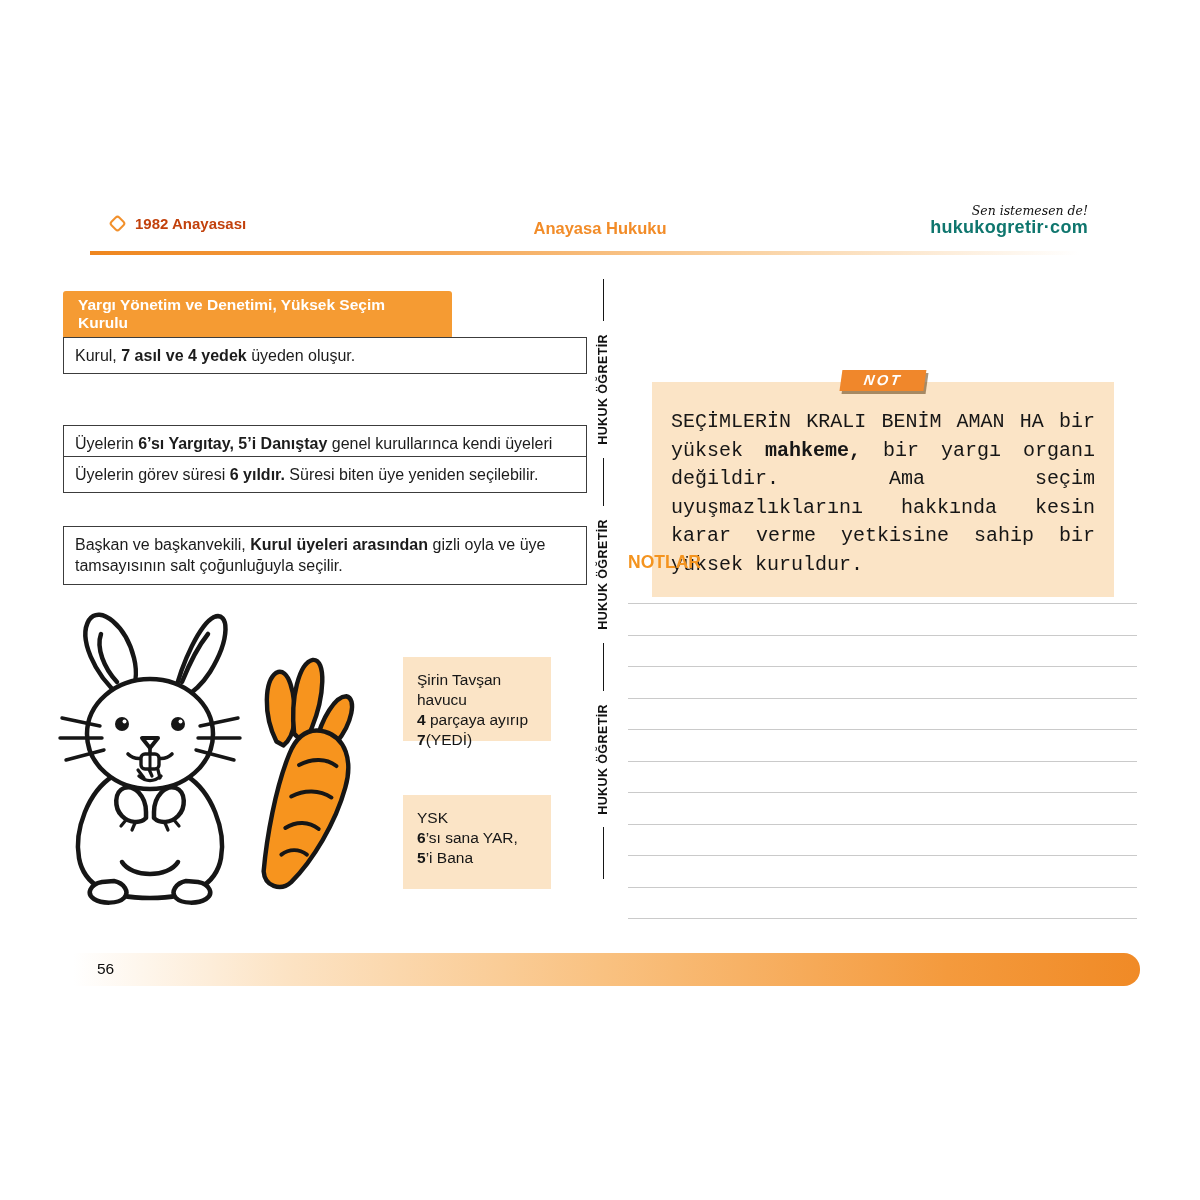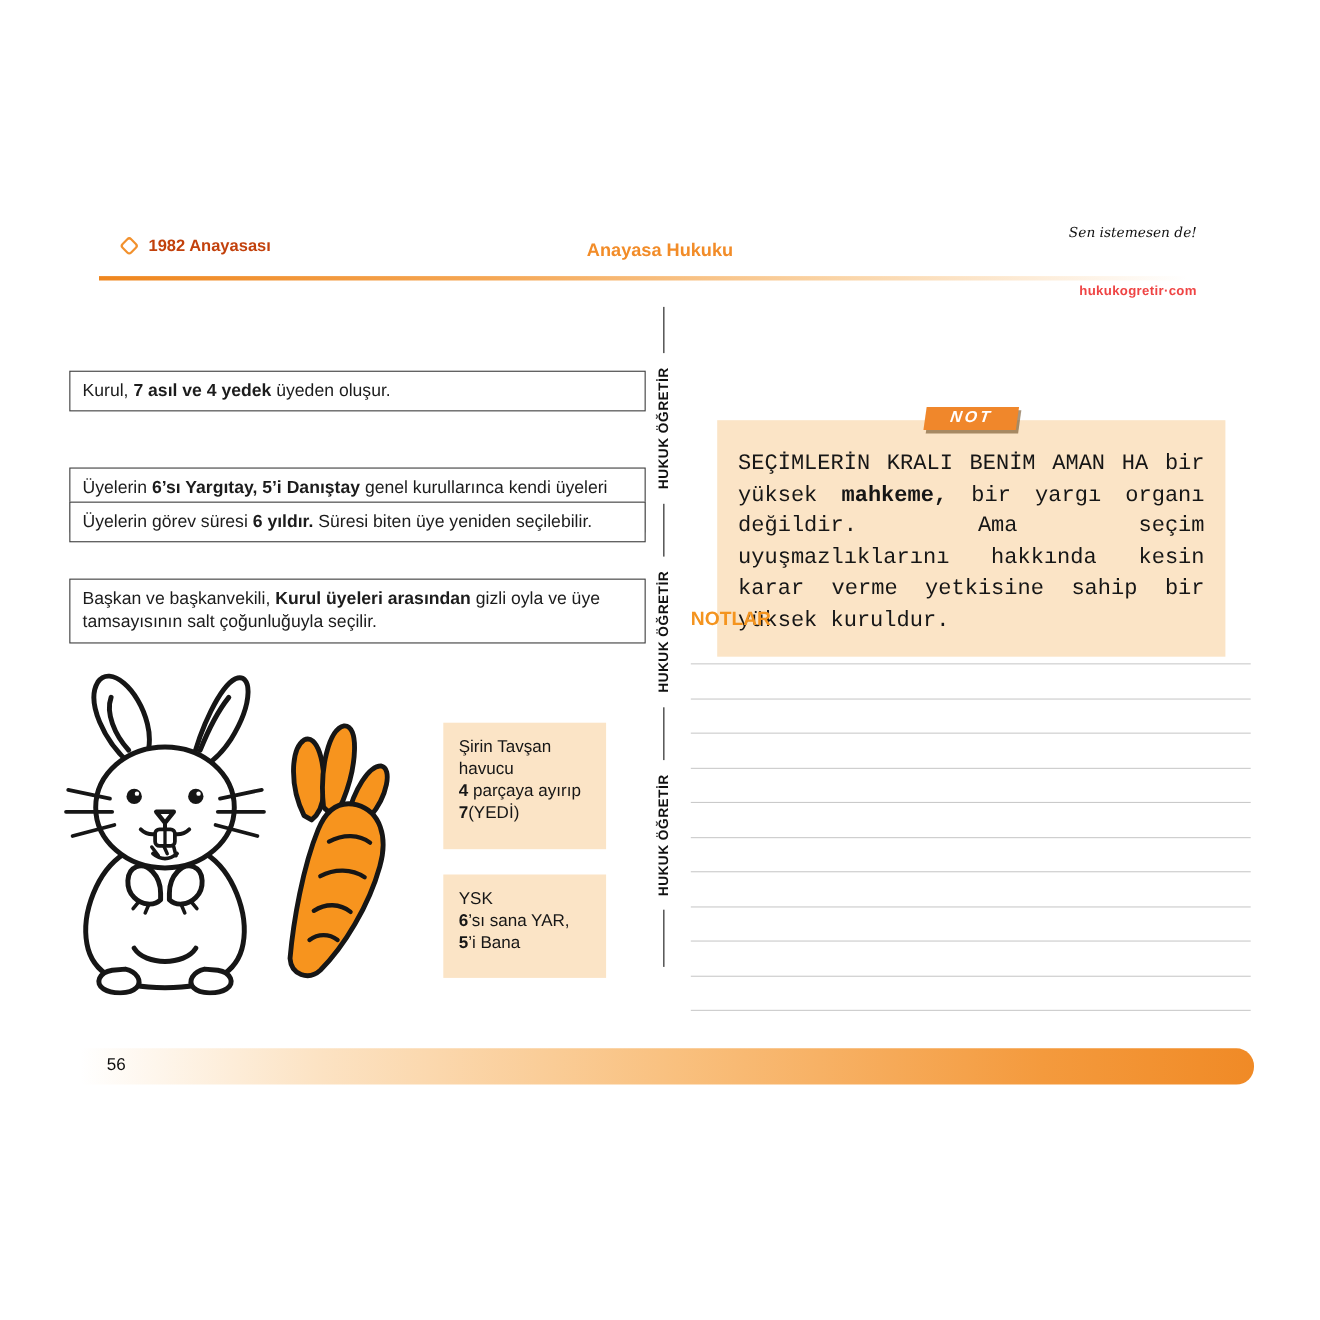--- a/index.html
+++ b/index.html
@@ -13,39 +13,39 @@
     overflow: hidden;
   }
   b { font-weight: bold; }
 
   
   .breadcrumb { position: absolute; left: 111px; top: 215px; display: flex; align-items: center; gap: 11px; font-size: 15px; color: #c2410c; font-weight: bold; }
   .diamond { width: 13px; height: 13px; border: 2.6px solid #F2912D; border-radius: 3.5px; transform: rotate(45deg); background: #fff; flex: none; }
   .page-title { position: absolute; left: 0; right: 0; top: 219px; text-align: center; color: #F28C28; font-weight: bold; font-size: 16.5px; }
   .brand { position: absolute; right: 112px; top: 204px; text-align: right; line-height: 1.1; }
   .brand-script { font-family: "DejaVu Serif", serif; font-style: italic; font-size: 12.5px; color: #111; }
-  .brand-name { font-weight: bold; font-size: 12px; letter-spacing: 0.3px; color: #ef4444; margin-top: 40px; }
+  .brand-name { font-weight: bold; font-size: 18px; letter-spacing: 0.3px; color: #0f766e; }
   .header-rule { position: absolute; left: 90px; top: 251px; width: 1020px; height: 3.5px;
     background: linear-gradient(to right, #EF861E, #F5A755 35%, #FAD3A4 65%, rgba(255,255,255,0) 97%); }
 
   
   .section-title { position: absolute; left: 63px; top: 291px; width: 389px; background: #F59B33; color: #fff;
     font-weight: bold; font-size: 15.5px; padding: 5px 15px 7px; border-radius: 3px; }
   .info-box { position: absolute; left: 63px; width: 524px; border: 1.4px solid #3c3c3c; background: #fff;
     padding: 7px 11px; font-size: 16px; line-height: 1.33; }
   .ib-1 { top: 337px; }
   .ib-2 { top: 389px; margin-top: 36px; }
   .ib-3 { top: 456px; }
   .ib-4 { top: 526px; }
 
   
   .rabbit-svg { position: absolute; left: 58px; top: 600px; width: 185px; height: 305px; }
   .carrot-svg { position: absolute; left: 243px; top: 645px; width: 118px; height: 250px; }
   .note-card { position: absolute; left: 403px; width: 148px; background: #FBE4C6; padding: 13px 14px; font-size: 15.5px; line-height: 1.3; color: #161616; }
-  .nc-1 { top: 657px; height: 115px; }
+  .nc-1 { top: 657px; height: 84px; }
   .nc-2 { top: 795px; height: 94px; }
 
   
   .divider { position: absolute; left: 592px; top: 279px; height: 655px; width: 22px;
     display: flex; flex-direction: column; align-items: center; }
   .divider .seg { width: 0; border-left: 1.6px solid #161616; flex: none; }
   .seg-a { height: 42px; } .seg-b { height: 48px; } .seg-c { height: 48px; } .seg-d { height: 52px; }
   .divider .vlabel { writing-mode: vertical-rl; transform: rotate(180deg); font-weight: bold; font-size: 12.5px;
     letter-spacing: 0.4px; color: #111; white-space: nowrap; margin: 13px 0; flex: none; }
 
@@ -76,20 +76,21 @@
     <span class="diamond"></span>
     <span>1982 Anayasası</span>
   </div>
   <div class="page-title">Anayasa Hukuku</div>
   <div class="brand">
     <div class="brand-script">Sen istemesen de!</div>
     <div class="brand-name">hukukogretir·com</div>
   </div>
   <div class="header-rule"></div>
 
+  <div class="section-title">Yargı Yönetim ve Denetimi, Yüksek Seçim Kurulu</div>
   <div class="info-box ib-1"><span>Kurul, </span><b>7 asıl ve 4 yedek</b><span> üyeden oluşur.</span></div>
   <div class="info-box ib-2"><span>Üyelerin </span><b>6’sı Yargıtay, 5’i Danıştay</b><span> genel kurullarınca kendi üyeleri arasından gizli oyla ve üye tamsayılarının salt çoğunluğuyla seçilir.</span></div>
   <div class="info-box ib-3"><span>Üyelerin görev süresi </span><b>6 yıldır.</b><span> Süresi biten üye yeniden seçilebilir.</span></div>
   <div class="info-box ib-4"><span>Başkan ve başkanvekili, </span><b>Kurul üyeleri arasından</b><span> gizli oyla ve üye tamsayısının salt çoğunluğuyla seçilir.</span></div>
 
   <svg class="rabbit-svg" viewBox="0 0 185 305">
     <g fill="#ffffff" stroke="#161616" stroke-width="4.5" stroke-linecap="round" stroke-linejoin="round">
       <path d="M62 96 C36 74 20 38 31 20 C42 4 68 26 76 58 C80 74 77 88 71 97 Z"></path>
       <path d="M116 96 C124 62 142 24 156 17 C171 11 173 38 152 72 C143 86 133 94 124 99 Z"></path>
       <path fill="none" d="M59 82 C46 68 38 48 43 34"></path>

